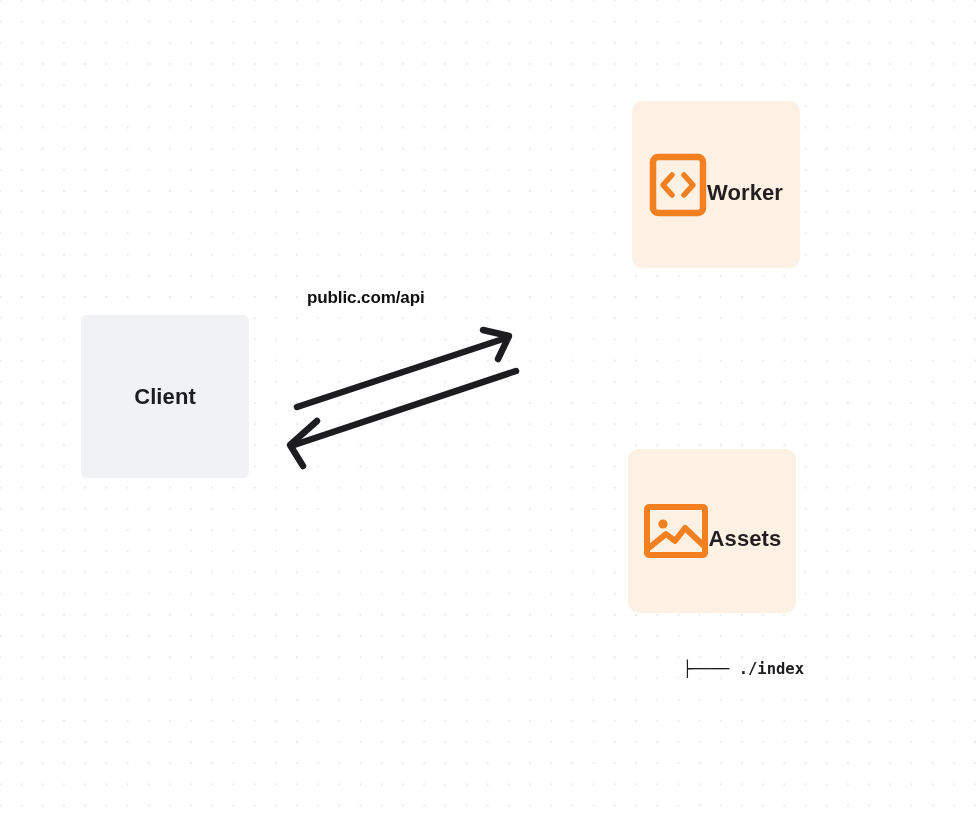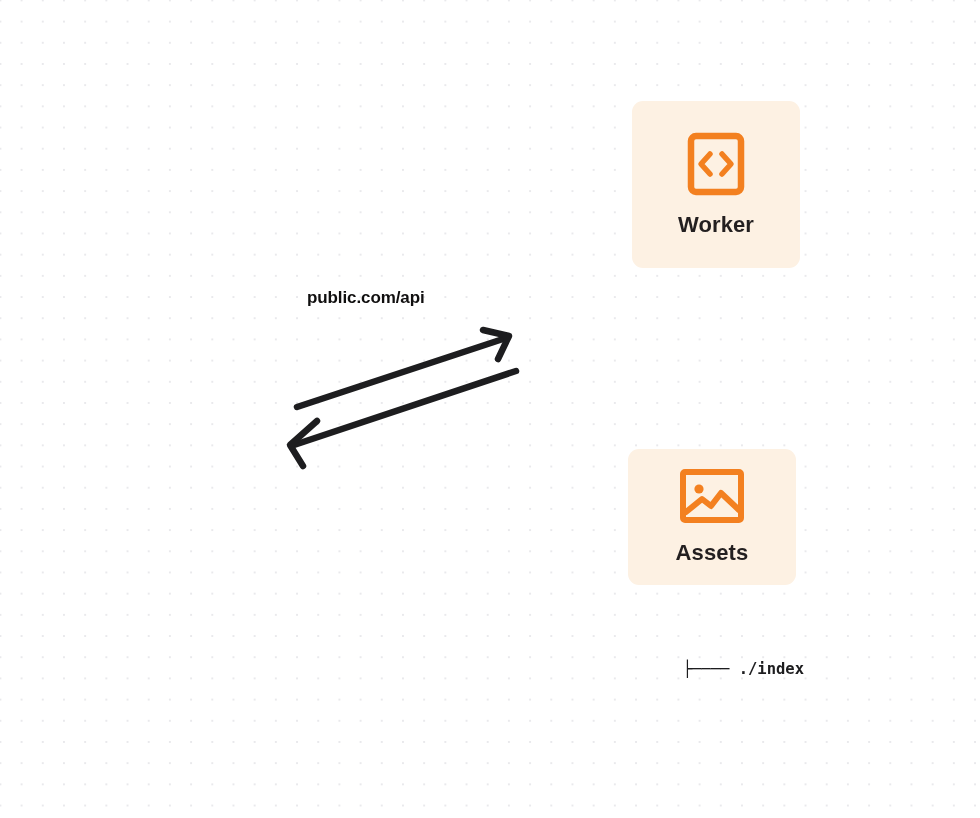--- a/index.html
+++ b/index.html
@@ -90,35 +90,35 @@
     letter-spacing: 0.1px;
     white-space: nowrap;
   }
 
   
   .card {
     position: absolute;
     background: #fdf1e3;
     border-radius: 11px;
     display: flex;
-    flex-direction: column;
+    flex-direction: row;
     align-items: center;
     justify-content: center;
   }
   .card-worker {
     left: 632px;
     top: 101px;
     width: 168px;
     height: 167px;
   }
   .card-assets {
     left: 628px;
     top: 449px;
     width: 168px;
-    height: 136px;
+    height: 164px;
   }
   .card-icon {
     width: 58px;
     height: 64px;
     display: block;
   }
   .card-icon-assets {
     width: 66px;
     height: 56px;
     display: block;
@@ -147,20 +147,23 @@
   }
   .file-tree-row {
     display: block;
   }
 </style>
 </head>
 <body>
 
 <div id="canvas">
 
+  <div class="client-box">
+    <span class="client-label">Client</span>
+  </div>
 
   <div class="request-label">public.com/api</div>
 
   <svg class="arrows-svg" viewBox="0 0 980 818">
 
     <g>
       <line x1="297" y1="407" x2="506" y2="338" stroke="#1d1d1f" stroke-width="6.5" stroke-linecap="round"></line>
       <polyline points="483,330 509,336 498,359" fill="none" stroke="#1d1d1f" stroke-width="6.5" stroke-linecap="round" stroke-linejoin="round"></polyline>
     </g>
 

